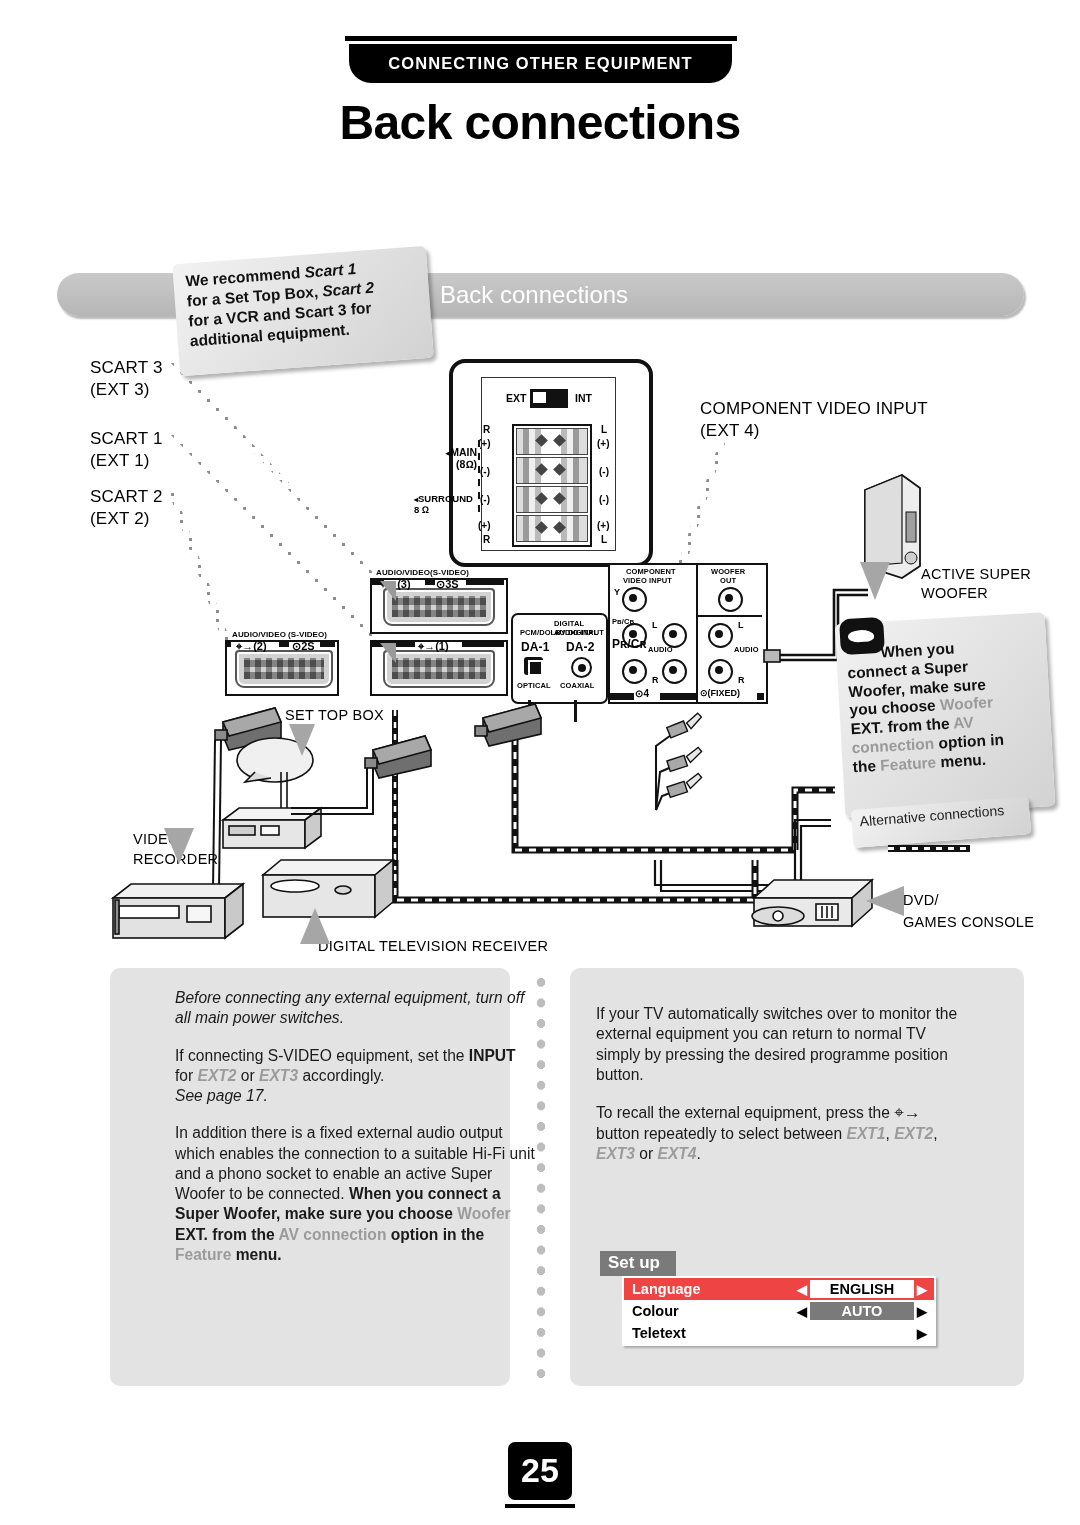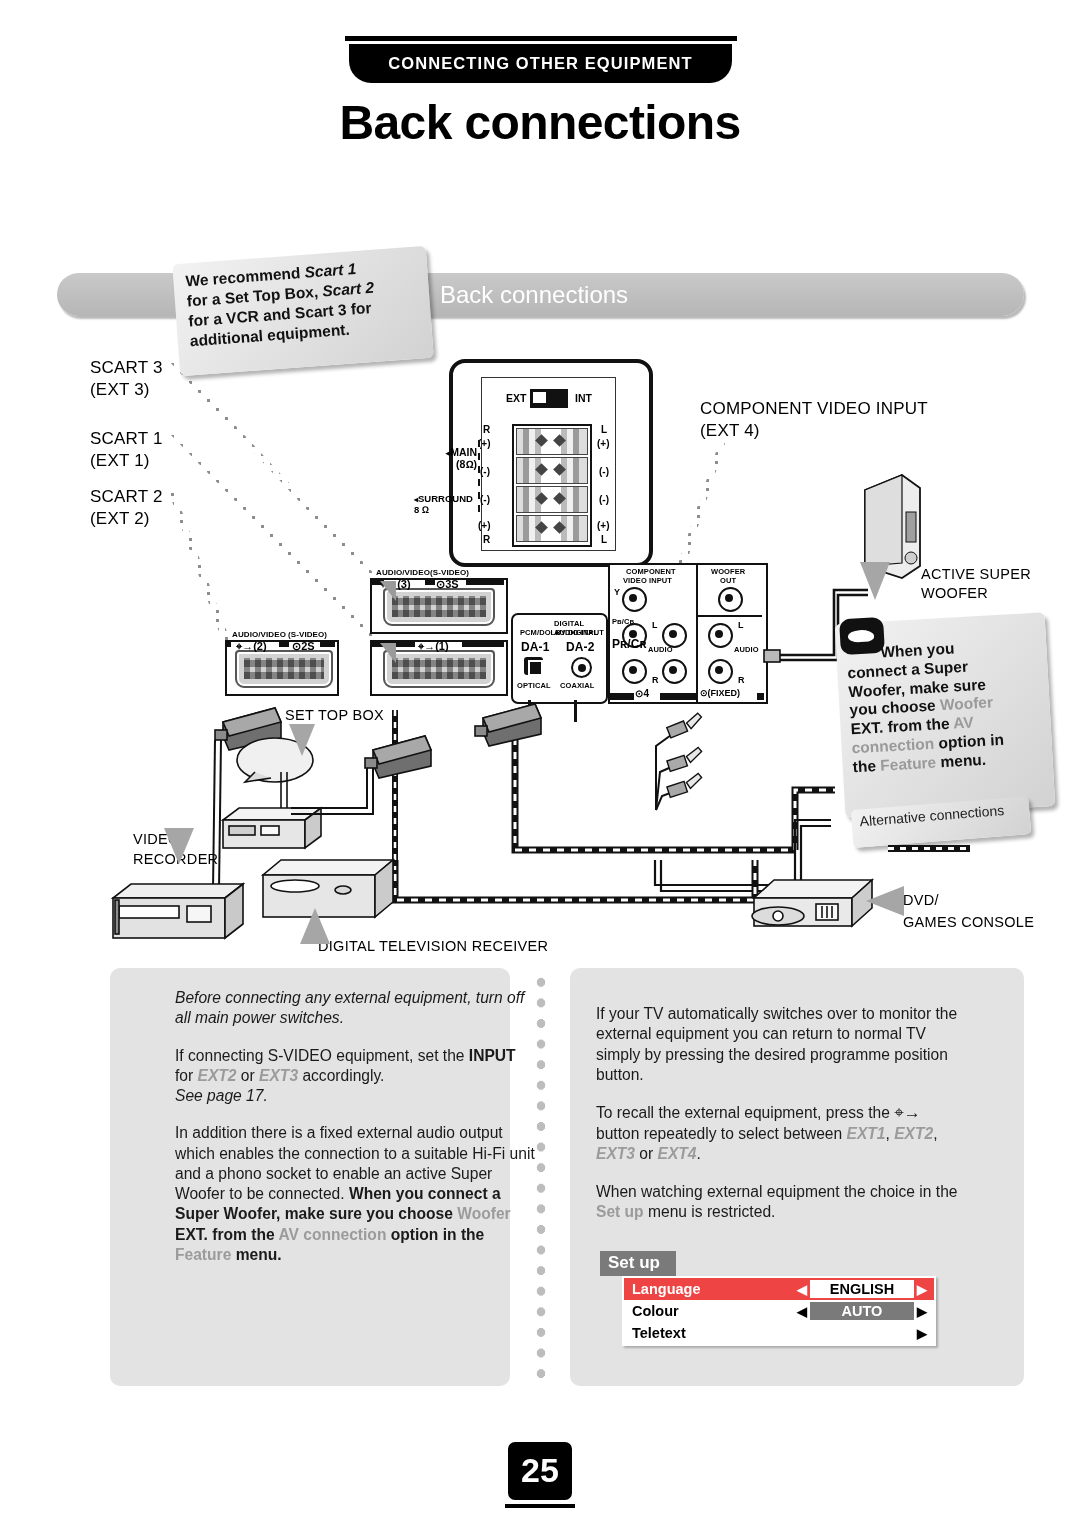--- a/index.html
+++ b/index.html
@@ -487,21 +487,20 @@
 
 <div class="bodytxt" style="left:136px;top:988px;width:360px;margin-left:39px;">
   <p><i>Before connecting any external equipment, turn off all main power switches.</i></p>
   <p><span>If connecting S-VIDEO equipment, set the </span><b>INPUT</b><span> for </span><span class="g">EXT2</span><span> or </span><span class="g">EXT3</span><span> accordingly.</span><br><i>See page 17.</i></p>
   <p><span>In addition there is a fixed external audio output which enables the connection to a suitable Hi-Fi unit and a phono socket to enable an active Super Woofer to be connected. </span><b>When you connect a Super Woofer, make sure you choose </b><span class="gn">Woofer</span><b> EXT. from the </b><span class="gn">AV connection</span><b> option in the </b><span class="gn">Feature</span><b> menu.</b></p>
 </div>
 
 <div class="bodytxt" style="left:596px;top:988px;width:370px;margin-top:16px;">
   <p><span>If your TV automatically switches over to monitor the external equipment you can return to normal TV simply by pressing the desired programme position button.</span></p>
   <p><span>To recall the external equipment, press the </span><span style="font-size:17px;">⌖→</span><span> button repeatedly to select between </span><span class="g">EXT1</span><span>, </span><span class="g">EXT2</span><span>, </span><span class="g">EXT3</span><span> or </span><span class="g">EXT4</span><span>.</span></p>
-  <p><span>When watching external equipment the choice in the </span><span class="gn">Set up</span><span> menu is restricted.</span></p>
 </div>
 
 <div id="setup">
   <div id="setup-tab">Set up</div>
   <div id="setup-body">
     <div class="srow sel">
       <span class="nm">Language</span>
       <span class="ar">◀</span>
       <span class="val white">ENGLISH</span>
       <span class="ar">▶</span>

